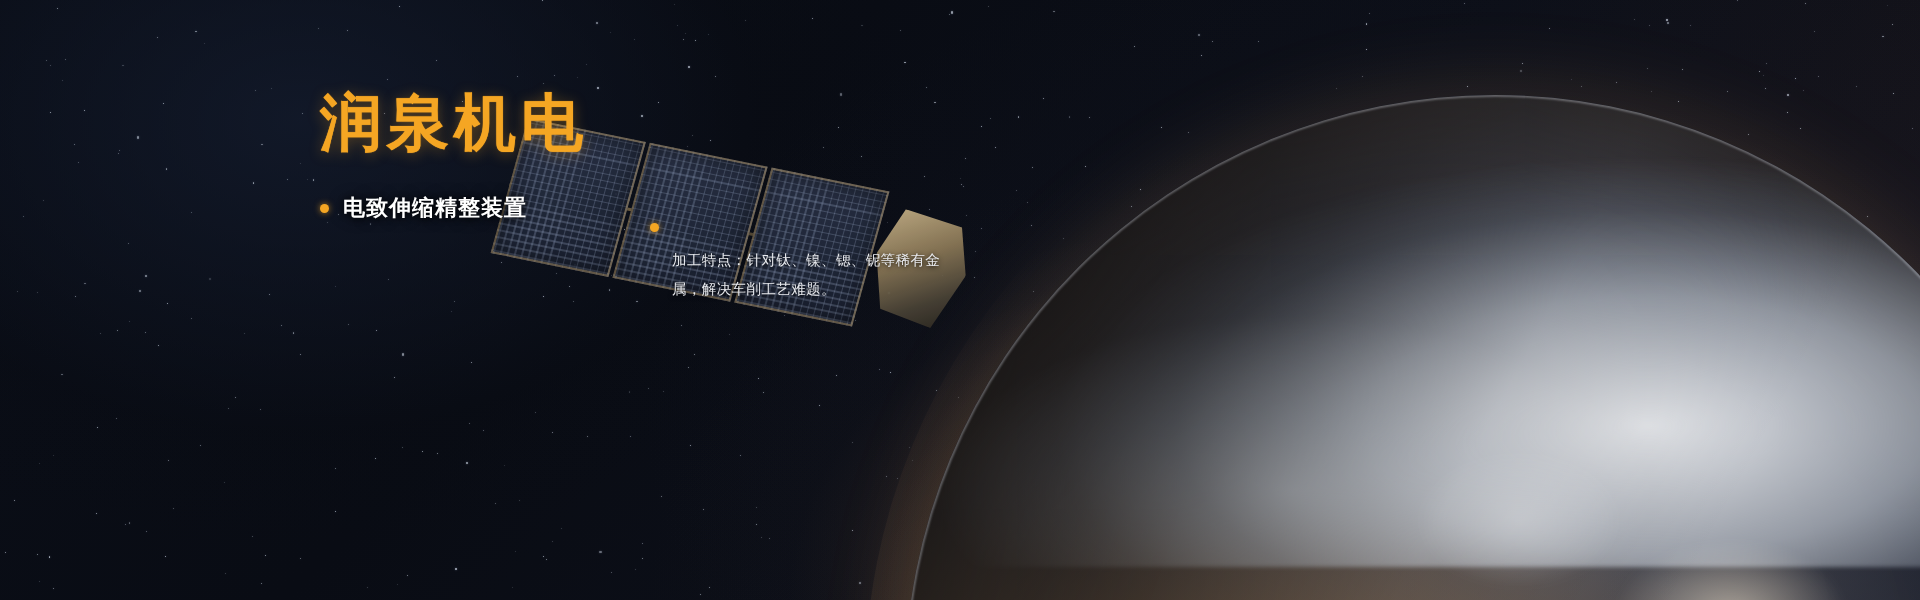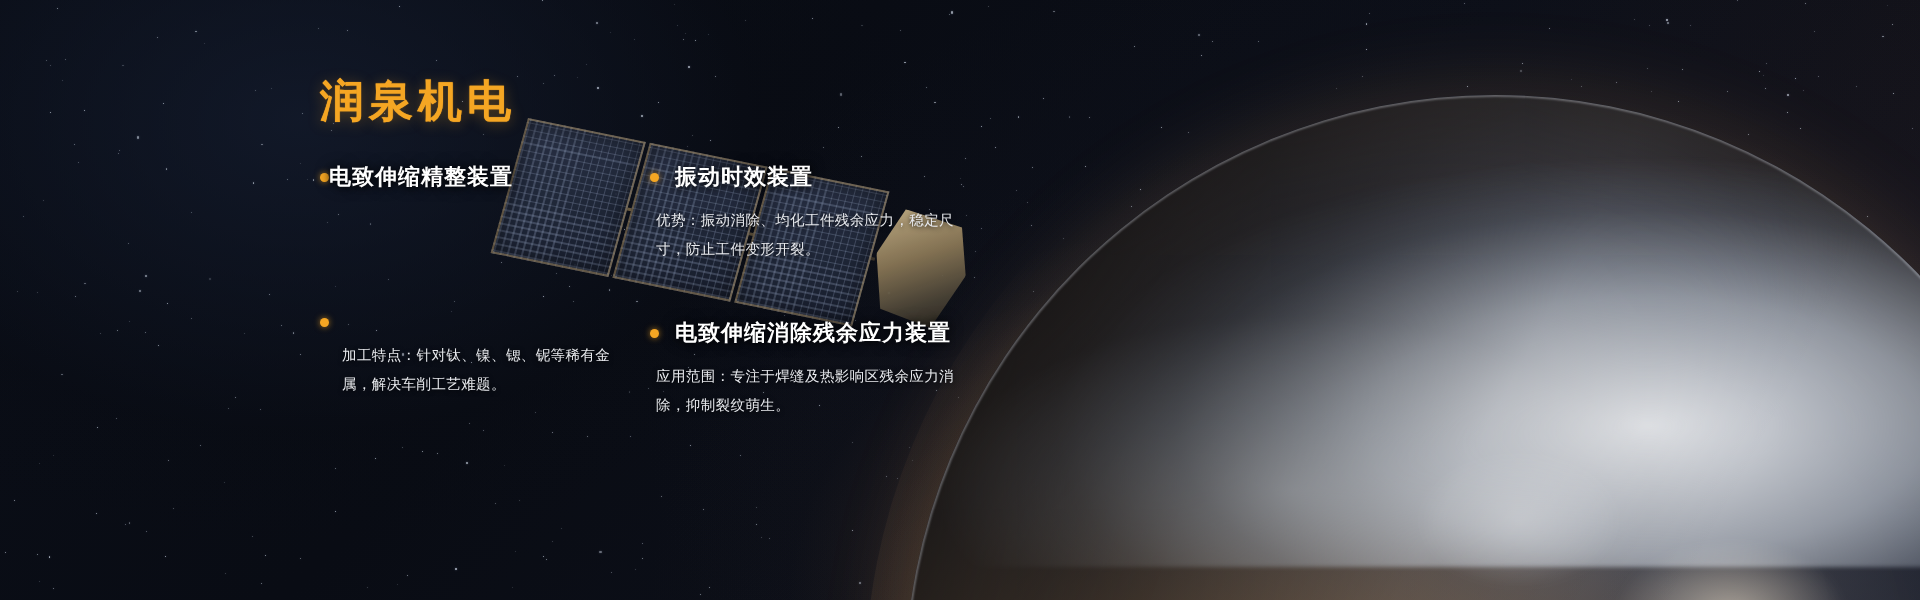--- a/index.html
+++ b/index.html
@@ -127,42 +127,44 @@
   }
 
   
   .content{
     position:absolute; left:0; top:0;
     width:1000px; height:600px;
     padding:78px 0 0 320px;
   }
 
   .brand{
-    font-size:44px;
+    font-size:62px;
     font-weight:bold;
     letter-spacing:5px;
     color:#f5a623;
     line-height:1.05;
     text-shadow:0 0 1px #f5a623, 0 2px 14px rgba(245,166,35,.35);
     margin-bottom:38px;
     font-family:"DejaVu Sans","Liberation Sans",sans-serif;
+    margin-top:12px;
   }
 
   .grid{
     display:grid;
     grid-template-columns:330px 330px;
     column-gap:0px;
     row-gap:24px;
   }
 
   .item{ width:330px; }
 
   .item-head{
     display:flex;
     align-items:center;
+    gap:14px;
     margin-bottom:14px;
   }
   .dot{
     width:9px; height:9px; flex:0 0 9px;
     border-radius:50%;
     background:#f5a623;
     box-shadow:0 0 6px rgba(245,166,35,.7);
   }
   .item-title{
     font-size:22px;
@@ -577,38 +579,24 @@
 
     <div class="grid">
 
       <div class="item col1">
         <div class="item-head">
           <span class="dot"></span>
           <span class="item-title">电致伸缩精整装置</span>
         </div>
       </div>
 
-      <div class="item col2">
-        <div class="item-head">
-          <span class="dot"></span>
-          <span class="item-title">振动时效装置</span>
-        </div>
-        <div class="item-desc">优势：振动消除、均化工件残余应力，稳定尺寸，防止工件变形开裂。</div>
-      </div>
 
       <div class="item col1 row-gap-2">
         <div class="item-head">
           <span class="dot"></span>
         </div>
         <div class="item-desc">加工特点：针对钛、镍、锶、铌等稀有金属，解决车削工艺难题。</div>
       </div>
 
-      <div class="item col2 row-gap-2">
-        <div class="item-head">
-          <span class="dot"></span>
-          <span class="item-title">电致伸缩消除残余应力装置</span>
-        </div>
-        <div class="item-desc">应用范围：专注于焊缝及热影响区残余应力消除，抑制裂纹萌生。</div>
-      </div>
 
     </div>
   </div>
 </div>
 
 </body></html>

